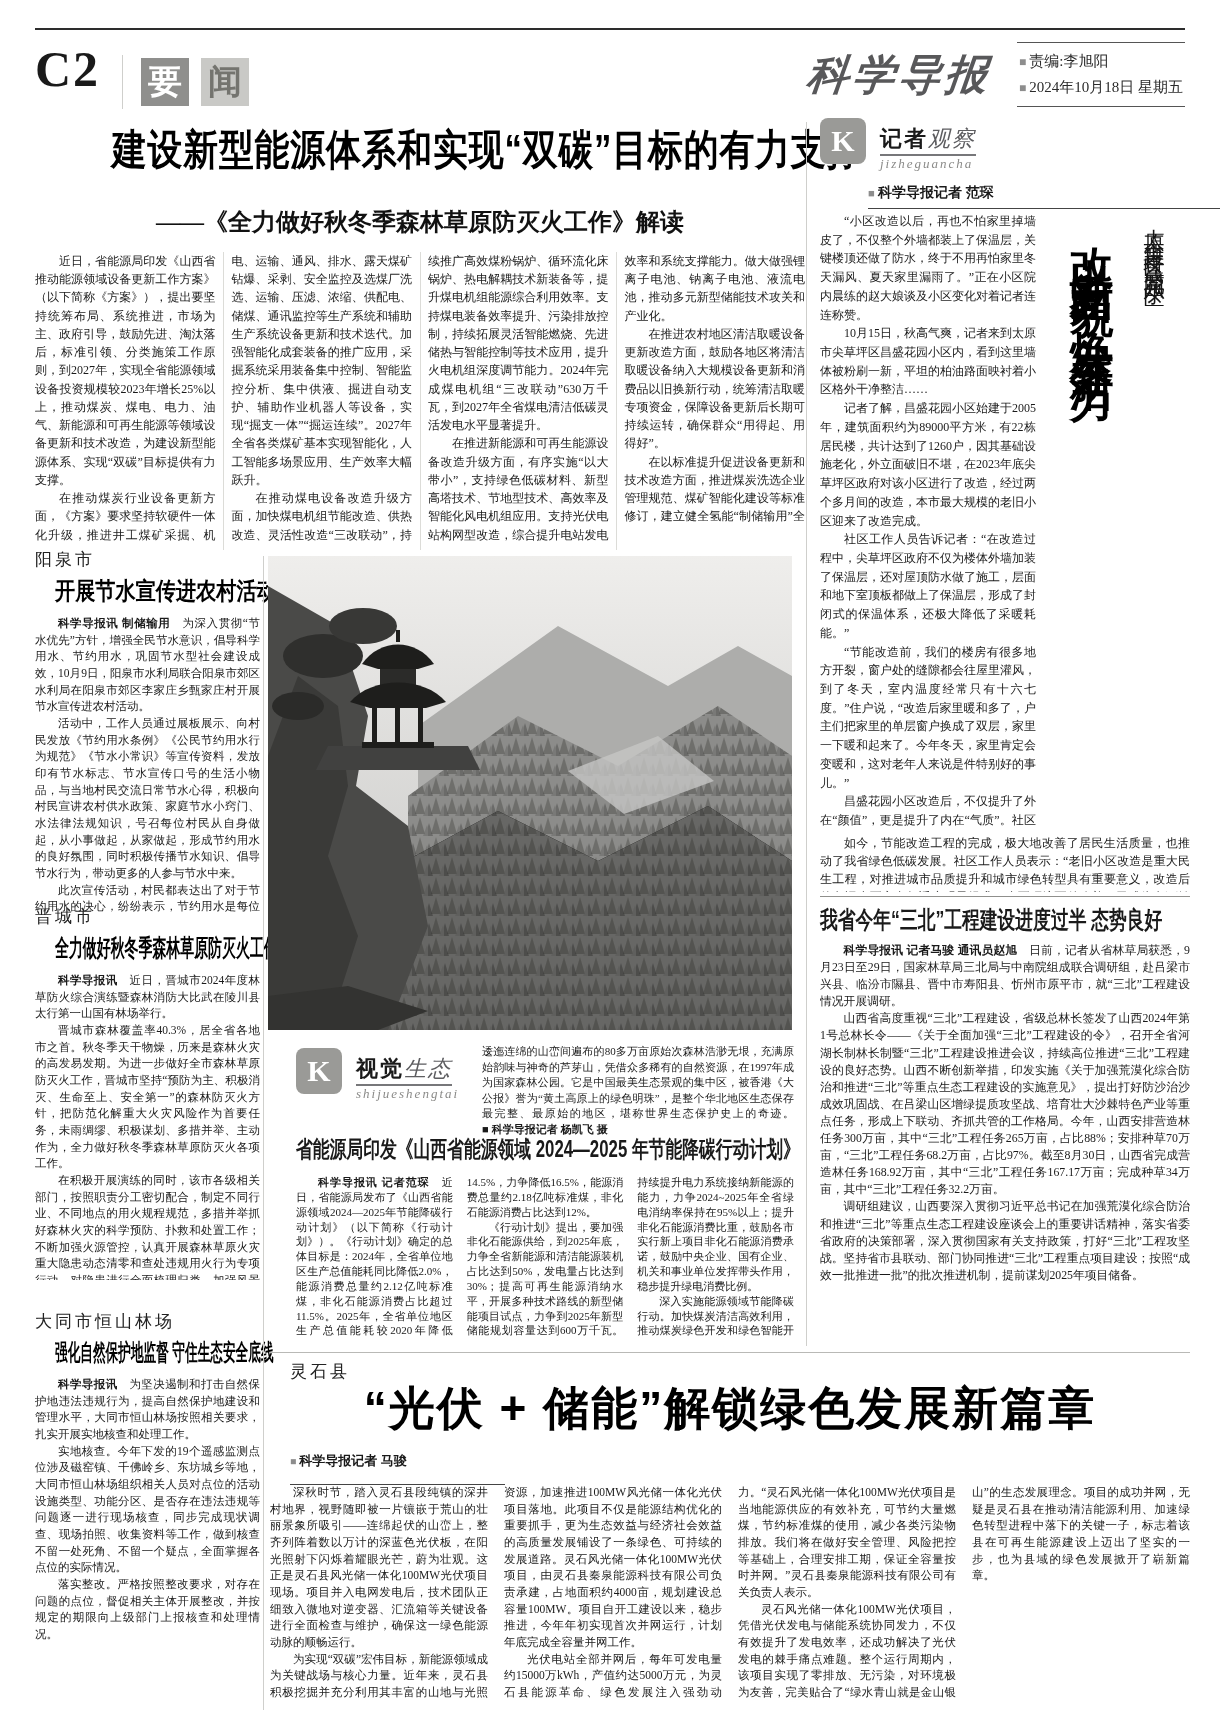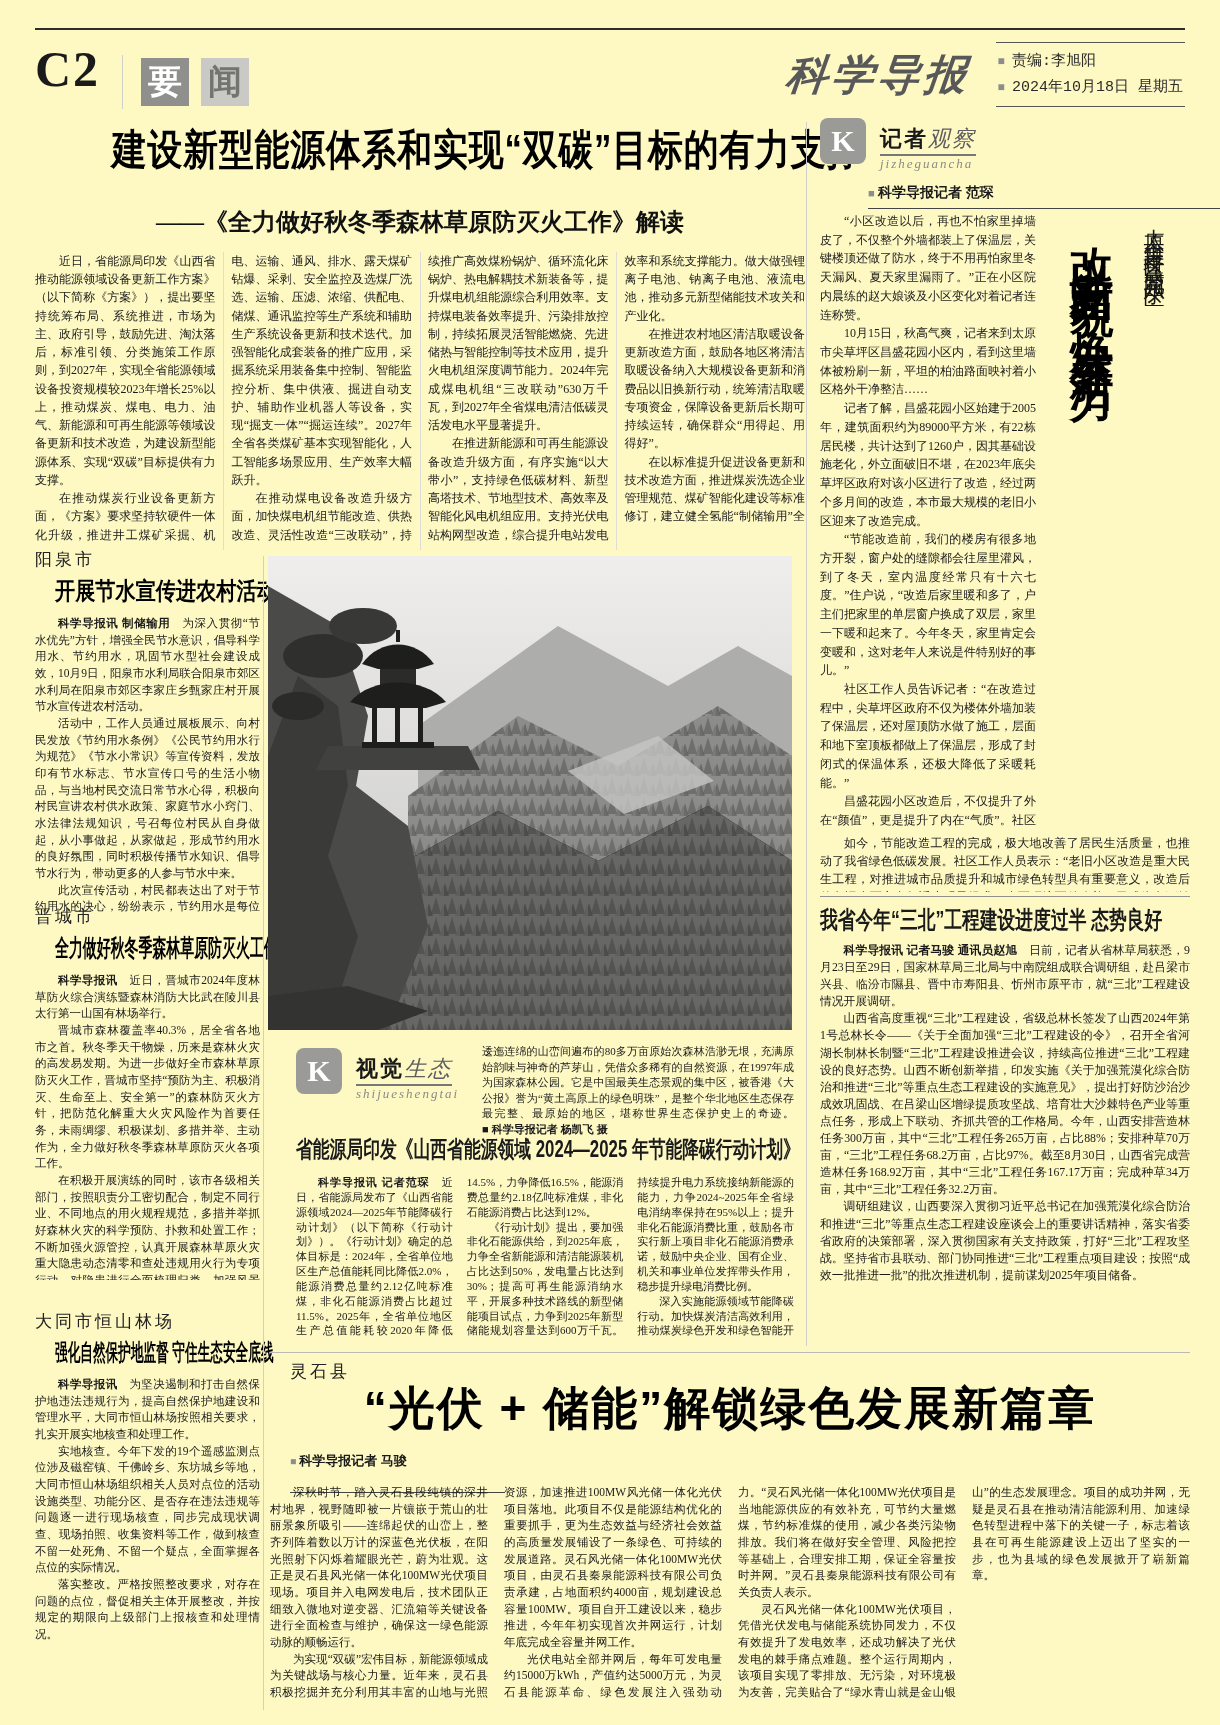--- a/index.html
+++ b/index.html
@@ -1,16 +1,16 @@
 <!DOCTYPE html>
 <html><head>
 <meta charset="utf-8">
 <style>
   html,body{margin:0;padding:0;background:#e8e7e4;}
-  .page{position:relative;width:1220px;height:1725px;margin:0 auto;background:#fef9c3;color:#1a1a1a;
+  .page{position:relative;width:1220px;height:1725px;margin:0 auto;background:#ffffff;color:#1a1a1a;
         font-family:"Liberation Serif",serif;overflow:hidden;}
   .hei{font-family:"Liberation Sans",sans-serif;}
   .abs{position:absolute;}
   .jus{text-align:justify;}
   .clip{overflow:hidden;}
   .cond{display:inline-block;white-space:nowrap;transform-origin:left center;}
   .cond.ctr{transform-origin:center center;}
   p.para{margin:0;text-indent:2em;}
   .lede{font-family:"Liberation Sans",sans-serif;font-weight:700;}
   .mark::before{content:"■ ";color:#8d8d8d;font-size:0.8em;}
@@ -22,21 +22,21 @@
   .ed-code{font-size:50px;font-weight:700;letter-spacing:2px;}
   .badge-box{width:48px;height:48px;display:inline-flex;align-items:center;justify-content:center;
              font-size:34px;font-weight:900;margin-left:8px;vertical-align:middle;}
   .badge-a{background:#8f8f8d;color:#fff;}
   .badge-b{background:#c9c9c6;color:#74746f;}
   .hdr-sep{display:inline-block;width:1px;height:54px;background:#cfcfcc;margin:0 6px 0 18px;vertical-align:middle;}
   .masthead{font-size:42px;font-weight:700;font-style:italic;color:#58585a;transform:skewX(-6deg);
             display:inline-block;letter-spacing:4px;}
   .pub-info{display:inline-block;vertical-align:middle;margin-left:26px;border-top:1px solid #555;
             border-bottom:1px solid #555;padding:6px 2px;font-size:15px;line-height:1.7;
-            font-family:Liberation Mono, monospace;color:#2b2b2b;}
+            font-family:Liberation Serif, serif;color:#2b2b2b;}
 
   
   .main-hl{left:35px;top:122px;width:770px;text-align:center;font-weight:900;font-size:42px;letter-spacing:1px;color:#000;}
   .main-sub{left:35px;top:206px;width:770px;text-align:center;font-size:24px;font-weight:600;color:#111;}
   .main-body{left:35px;top:252px;width:770px;height:298px;font-size:12px;line-height:1.52;
              column-count:4;column-gap:16px;column-rule:1px solid #dcdcd8;column-fill:auto;}
 
   
   .rail-sec{left:35px;width:225px;}
   .kicker{font-size:17px;letter-spacing:3px;color:#222;font-family:"Liberation Sans",sans-serif;}
@@ -75,21 +75,21 @@
            margin-left:14px;color:#000;}
   .obs-vkick{writing-mode:vertical-rl;font-size:21px;letter-spacing:5px;width:40px;margin-left:6px;color:#151515;}
   .obs-full{left:820px;top:834px;width:370px;height:58px;font-size:12px;line-height:1.5;}
   .sb-hl{left:820px;top:904px;width:370px;font-weight:900;font-size:24px;}
   .sb-body{left:820px;top:942px;width:370px;height:402px;font-size:11.8px;line-height:1.45;}
 
   
   .ls-kicker{left:290px;top:1360px;}
   .ls-hl{left:270px;top:1378px;width:920px;text-align:center;font-size:46px;font-weight:900;letter-spacing:2px;color:#000;}
   .ls-byline{left:290px;top:1452px;width:215px;font-size:13px;font-weight:700;
-             font-family:"Liberation Sans",sans-serif;border-bottom:1px solid #444;padding-bottom:22px;}
+             font-family:"Liberation Sans",sans-serif;border-bottom:1px solid #444;padding-bottom:14px;}
   .ls-body{left:270px;top:1484px;width:920px;height:226px;font-size:11.5px;line-height:1.45;
            column-count:4;column-gap:16px;column-fill:auto;}
 </style>
 </head>
 <body>
 
 <div class="page">
 
   <div class="abs header">
     <div style="display:flex;justify-content:space-between;align-items:center;">
@@ -244,22 +244,22 @@
     </span>
   </div>
 
   <div class="abs obs-byline mark">科学导报记者 范琛</div>
 
   <div class="abs obs-top">
     <div class="obs-text jus">
       <p class="para">“小区改造以后，再也不怕家里掉墙皮了，不仅整个外墙都装上了保温层，关键楼顶还做了防水，终于不用再怕家里冬天漏风、夏天家里漏雨了。”正在小区院内晨练的赵大娘谈及小区变化对着记者连连称赞。</p>
       <p class="para">10月15日，秋高气爽，记者来到太原市尖草坪区昌盛花园小区内，看到这里墙体被粉刷一新，平坦的柏油路面映衬着小区格外干净整洁……</p>
       <p class="para">记者了解，昌盛花园小区始建于2005年，建筑面积约为89000平方米，有22栋居民楼，共计达到了1260户，因其基础设施老化，外立面破旧不堪，在2023年底尖草坪区政府对该小区进行了改造，经过两个多月间的改造，本市最大规模的老旧小区迎来了改造完成。</p>
+      <p class="para">社区工作人员告诉记者：“在改造过程中，尖草坪区政府不仅为楼体外墙加装了保温层，还对屋顶防水做了施工，层面和地下室顶板都做上了保温层，形成了封闭式的保温体系，还极大降低了采暖耗能。”</p>
       <p class="para">“节能改造前，我们的楼房有很多地方开裂，窗户处的缝隙都会往屋里灌风，到了冬天，室内温度经常只有十六七度。”住户说，“改造后家里暖和多了，户主们把家里的单层窗户换成了双层，家里一下暖和起来了。今年冬天，家里肯定会变暖和，这对老年人来说是件特别好的事儿。”</p>
-      <p class="para">社区工作人员告诉记者：“在改造过程中，尖草坪区政府不仅为楼体外墙加装了保温层，还对屋顶防水做了施工，层面和地下室顶板都做上了保温层，形成了封闭式的保温体系，还极大降低了采暖耗能。”</p>
       <p class="para">昌盛花园小区改造后，不仅提升了外在“颜值”，更是提升了内在“气质”。社区工作人员告诉记者：“此次老旧小区改造中，改造内容不仅包括外墙保温，还对楼顶防水、排水管网、楼道照明等进行了改造，该小区冬季平均温度提高3℃—4℃，夏季可降低室温2℃—3℃。”</p>
 
     </div>
     <div class="obs-vhl hei">改出新面貌 焕发新活力</div>
     <div class="obs-vkick hei">太原市尖草坪区昌盛花园小区</div>
   </div>
 
   <div class="abs obs-full jus clip">
     <p class="para">如今，节能改造工程的完成，极大地改善了居民生活质量，也推动了我省绿色低碳发展。社区工作人员表示：“老旧小区改造是重大民生工程，对推进城市品质提升和城市绿色转型具有重要意义，改造后的老旧小区室内舒适度明显提升，小区环境面貌改善，已成为老百姓心坎上的暖心工程。”</p>
   </div>

